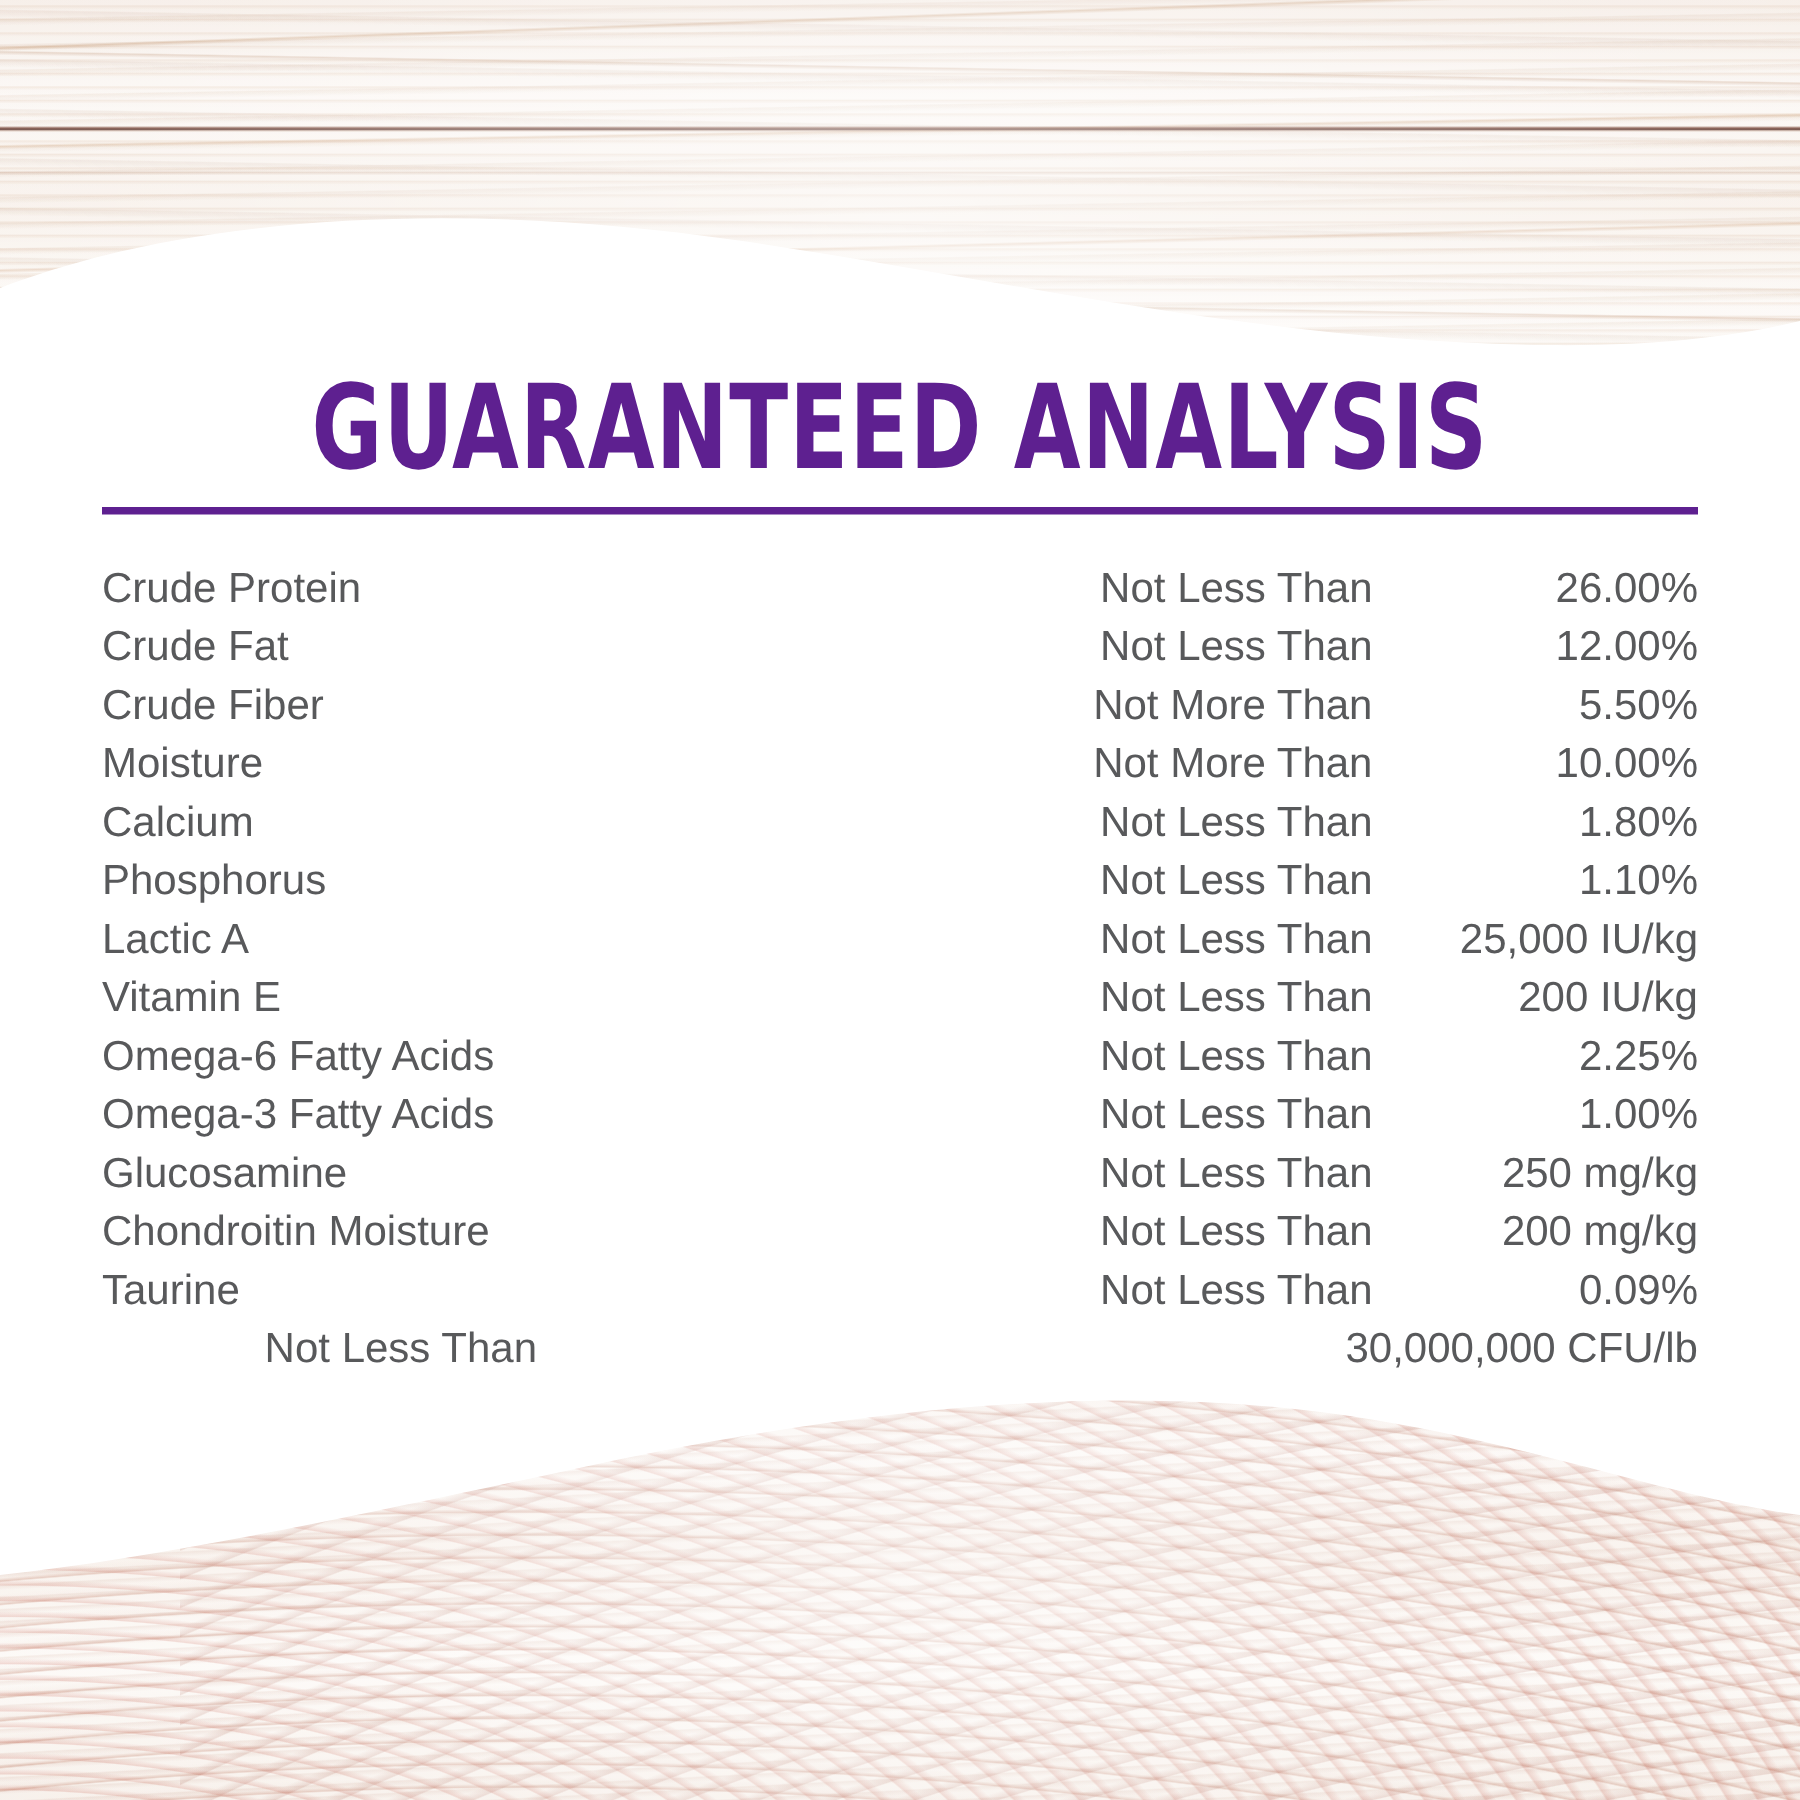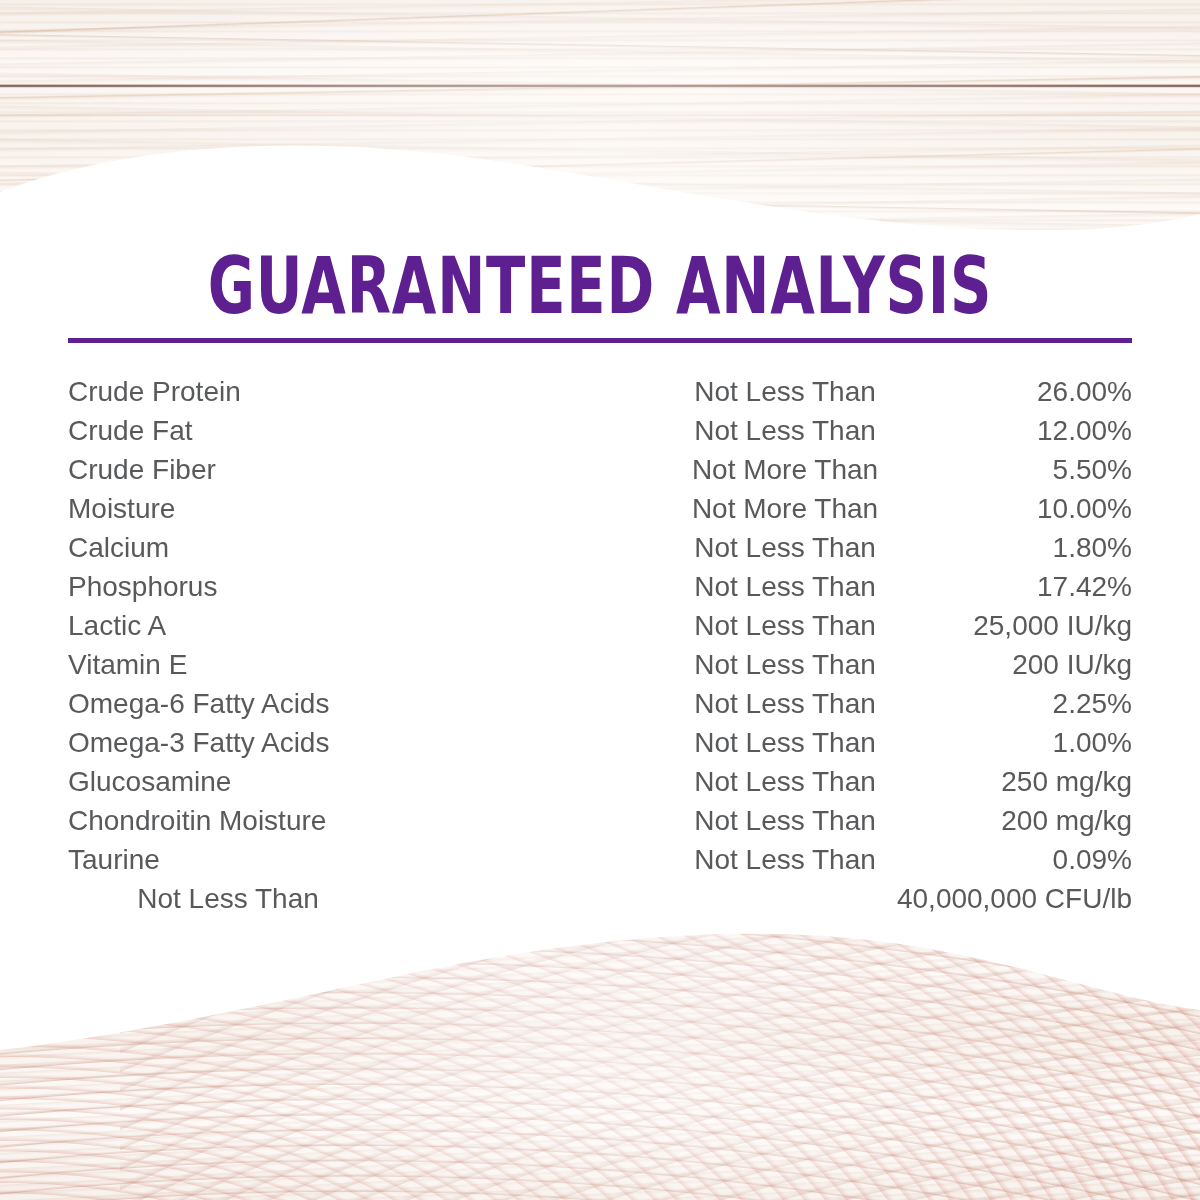--- a/index.html
+++ b/index.html
@@ -216,21 +216,21 @@
     align-items: baseline;
     height: 39px;
     color: #58595B;
     font-family: "Liberation Sans", sans-serif;
     font-size: 28px;
     line-height: 39px;
     white-space: nowrap;
     gap: 36px;
   }
   .cell-name   { width: 521px; text-align: left; }
-  .cell-qual   { width: 290px; text-align: center; margin-left: 15px; }
+  .cell-qual   { width: 290px; text-align: right; }
   .cell-value  { flex: 1;      text-align: right; }
 </style>
 </head>
 <body>
 
 <div id="page">
 
   <div class="wood-layer wood-top">
     <div class="wood-base"></div>
     <div class="grain-h"></div>
@@ -296,21 +296,21 @@
           <div class="cell-value">10.00%</div>
         </div>
         <div class="row">
           <div class="cell-name">Calcium</div>
           <div class="cell-qual">Not Less Than</div>
           <div class="cell-value">1.80%</div>
         </div>
         <div class="row">
           <div class="cell-name">Phosphorus</div>
           <div class="cell-qual">Not Less Than</div>
-          <div class="cell-value">17.42%</div>
+          <div class="cell-value">1.10%</div>
         </div>
         <div class="row">
           <div class="cell-name">Lactic A</div>
           <div class="cell-qual">Not Less Than</div>
           <div class="cell-value">25,000 IU/kg</div>
         </div>
         <div class="row">
           <div class="cell-name">Vitamin E</div>
           <div class="cell-qual">Not Less Than</div>
           <div class="cell-value">200 IU/kg</div>
@@ -335,18 +335,18 @@
           <div class="cell-qual">Not Less Than</div>
           <div class="cell-value">200 mg/kg</div>
         </div>
         <div class="row">
           <div class="cell-name">Taurine</div>
           <div class="cell-qual">Not Less Than</div>
           <div class="cell-value">0.09%</div>
         </div>
         <div class="row">
           <div class="cell-qual">Not Less Than</div>
-          <div class="cell-value">40,000,000 CFU/lb</div>
+          <div class="cell-value">30,000,000 CFU/lb</div>
         </div>
       </div>
 
   </div>
 </div>
 
 </body></html>

